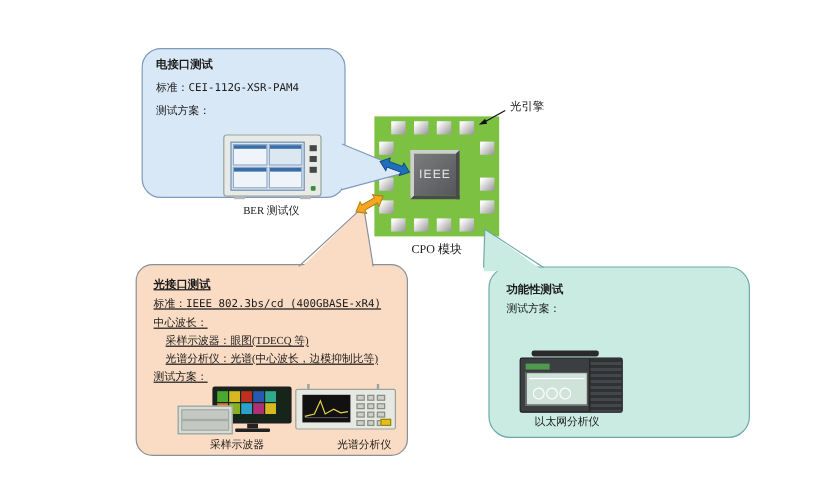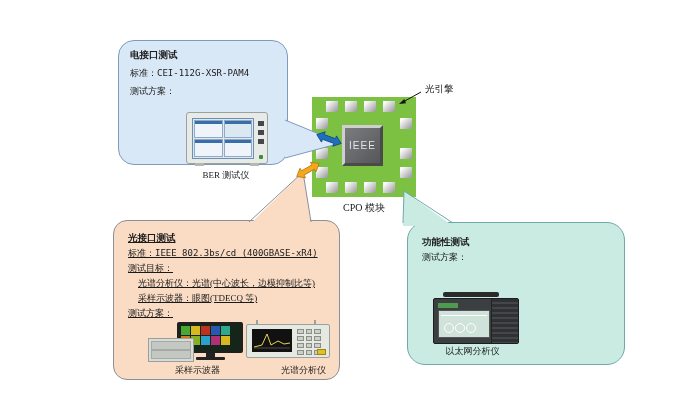--- a/index.html
+++ b/index.html
@@ -82,23 +82,23 @@
 
   <div class="bubble" id="bubble-electrical">
     <div class="title">电接口测试</div>
     <div class="line"><span>标准：</span><span class="mono">CEI-112G-XSR-PAM4</span></div>
     <div class="line"><span>测试方案：</span><span class="mono"></span></div>
   </div>
 
   <div class="bubble" id="bubble-optical">
     <div class="title">光接口测试</div>
     <div class="line"><span>标准：</span><span class="mono">IEEE 802.3bs/cd (400GBASE-xR4)</span></div>
-    <div class="line"><span>测试目标：</span></div>
+    <div class="line"><span>中心波长：</span></div>
+    <div class="line indent"><span>采样示波器：眼图(TDECQ 等)</span></div>
     <div class="line indent"><span>光谱分析仪：光谱(中心波长，边模抑制比等)</span></div>
-    <div class="line indent"><span>采样示波器：眼图(TDECQ 等)</span></div>
     <div class="line"><span>测试方案：</span></div>
   </div>
 
   <div class="bubble" id="bubble-functional">
     <div class="title">功能性测试</div>
     <div class="line"><span>测试方案：</span></div>
   </div>
 
   <div id="cpo-module">
     <div class="pad" style="left:14px;top:4px;"></div>

